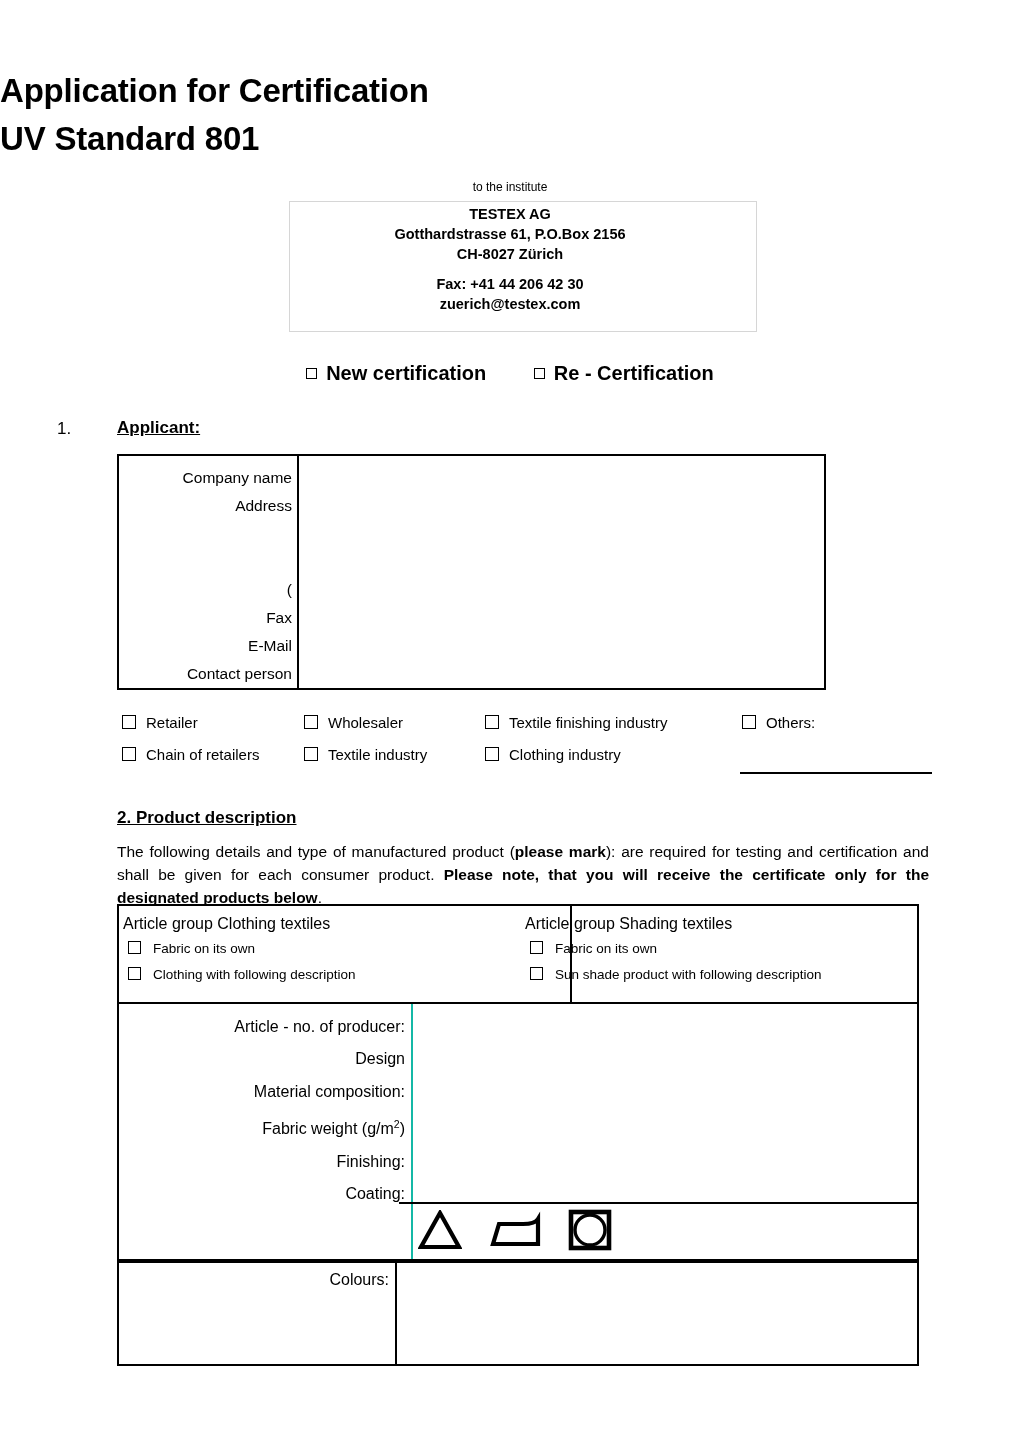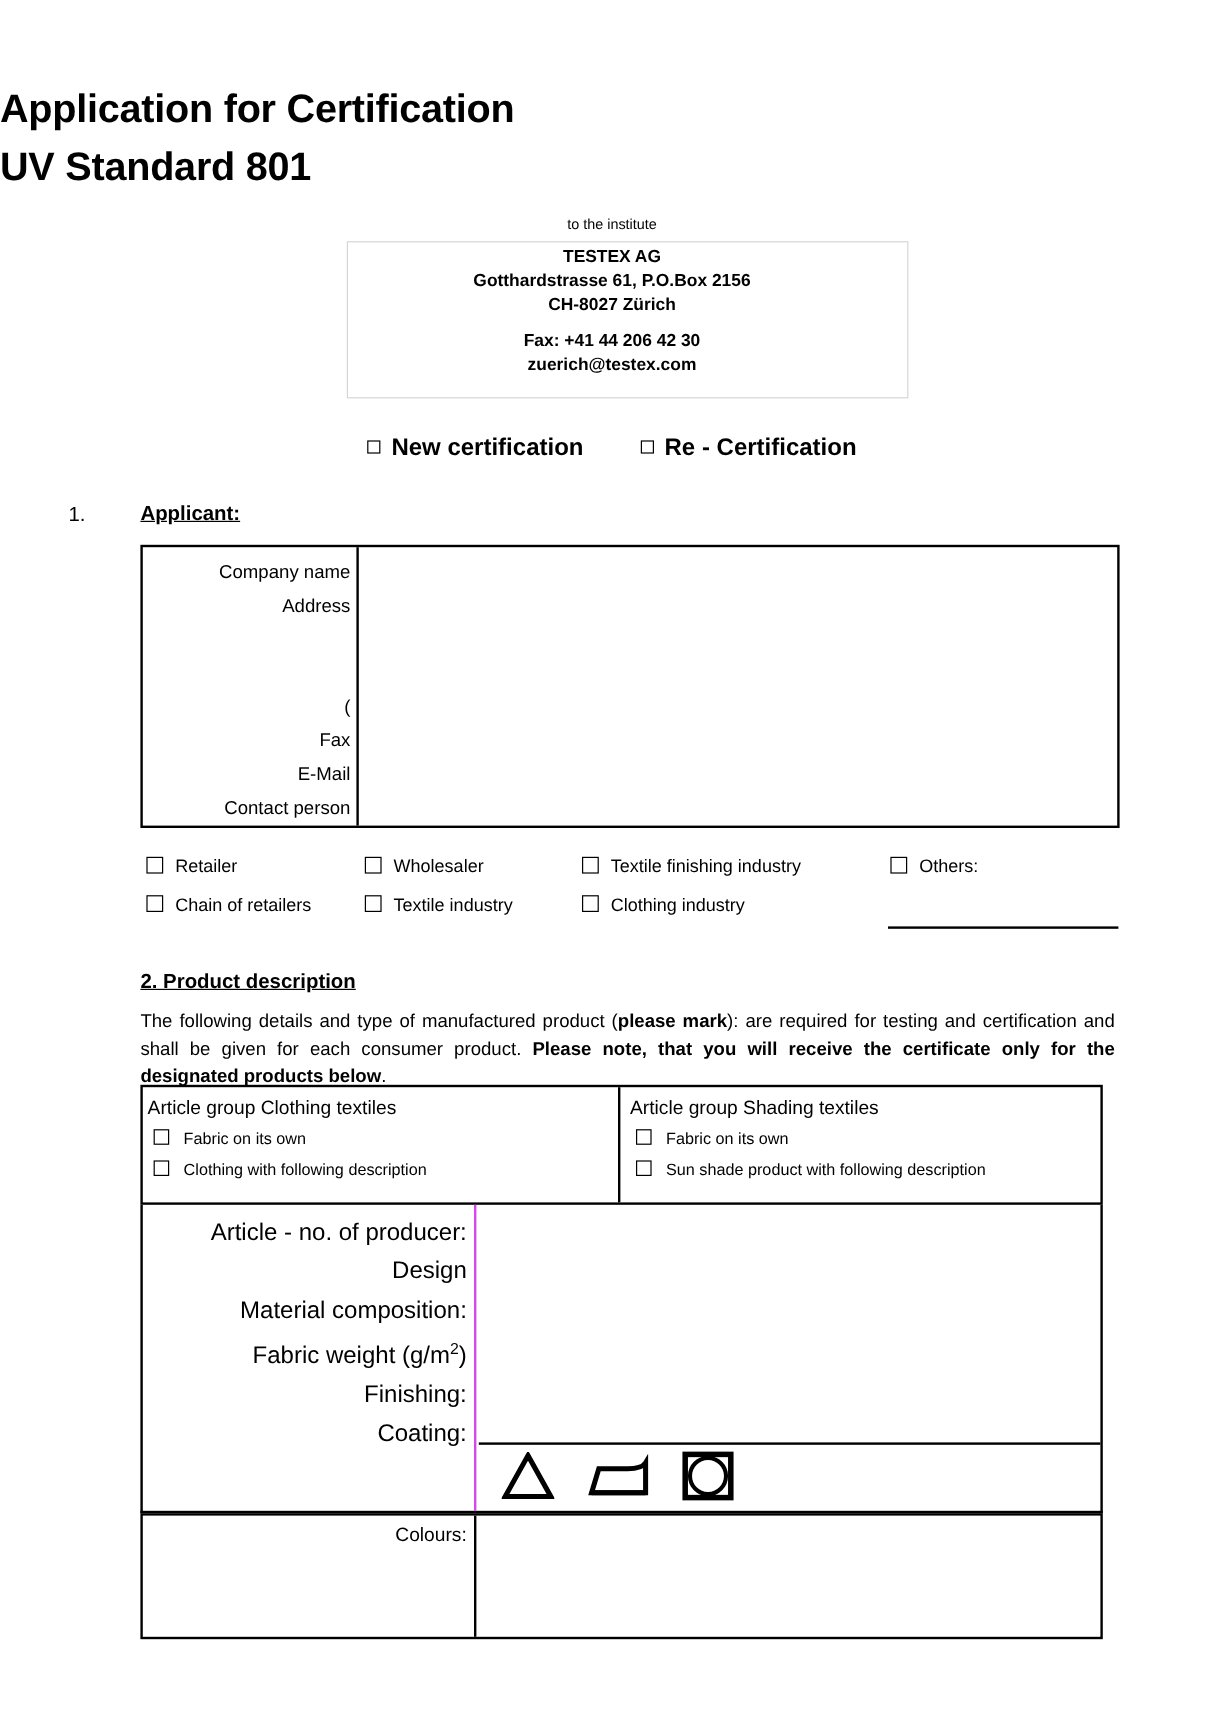--- a/index.html
+++ b/index.html
@@ -102,21 +102,21 @@
     font-size: 17px;
     font-weight: bold;
     text-decoration: underline;
   }
 
   
   .applicant-table {
     position: absolute;
     left: 117px;
     top: 454px;
-    width: 816px;
+    width: 709px;
     height: 236px;
     border: 2.5px solid #000;
     box-sizing: border-box;
   }
   .applicant-left {
     position: absolute;
     left: 0;
     top: 0;
     width: 180px;
     height: 100%;
@@ -201,21 +201,21 @@
     border: 2.5px solid #000;
     box-sizing: border-box;
   }
   .artgroup-col {
     position: absolute;
     top: 0;
     height: 100%;
     box-sizing: border-box;
     padding: 6px 0 0 4px;
   }
-  .ag-left { left: 0; width: 398px; border-right: 2px solid #000; }
+  .ag-left { left: 0; width: 453px; border-right: 2px solid #000; }
   .ag-right { left: 398px; right: 0; padding-left: 8px; }
   .ag-head {
     font-size: 16px;
     line-height: 24px;
   }
   .ag-opt {
     font-size: 13.5px;
     line-height: 26px;
     white-space: nowrap;
   }
@@ -233,29 +233,29 @@
     left: 117px;
     top: 1004px;
     width: 802px;
     height: 257px;
     border: 2.5px solid #000;
     border-top: none;
     box-sizing: border-box;
   }
   .detail-left {
     position: absolute;
-    left: 0;
+    left: 16px;
     top: 0;
     width: 278px;
     height: 100%;
-    border-right: 2px solid #d946ef;
+    border-right: 2px solid #14b8a6;
     box-sizing: border-box;
     text-align: right;
     padding: 7px 6px 0 0;
-    font-size: 20px;
+    font-size: 16px;
     line-height: 32.4px;
   }
   .detail-right {
     position: absolute;
     left: 280px;
     top: 0;
     right: 0;
     height: 100%;
   }
   .care-divider {

